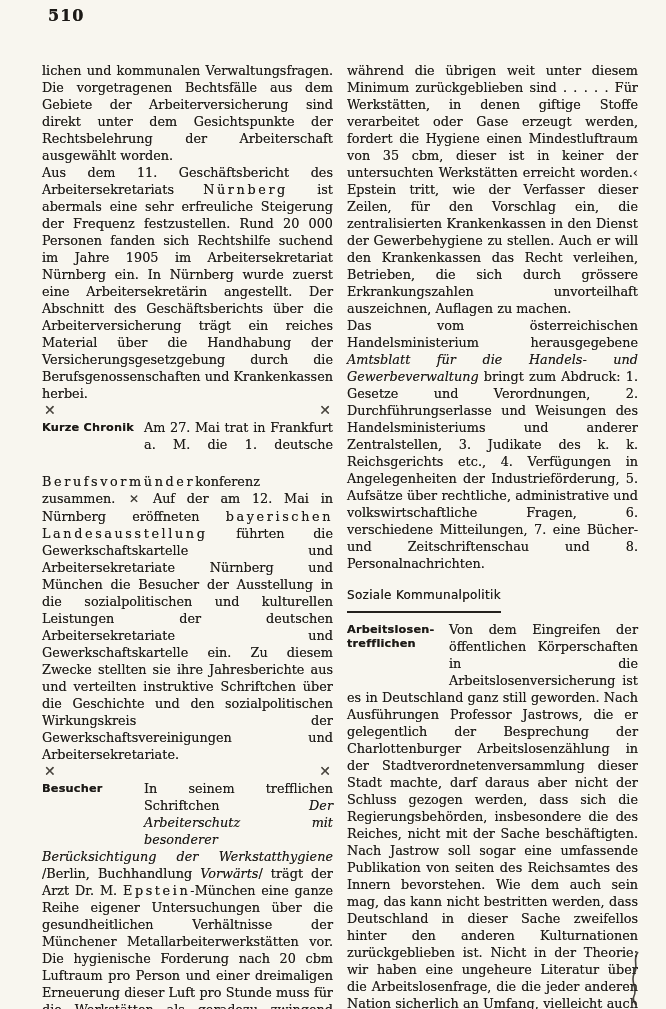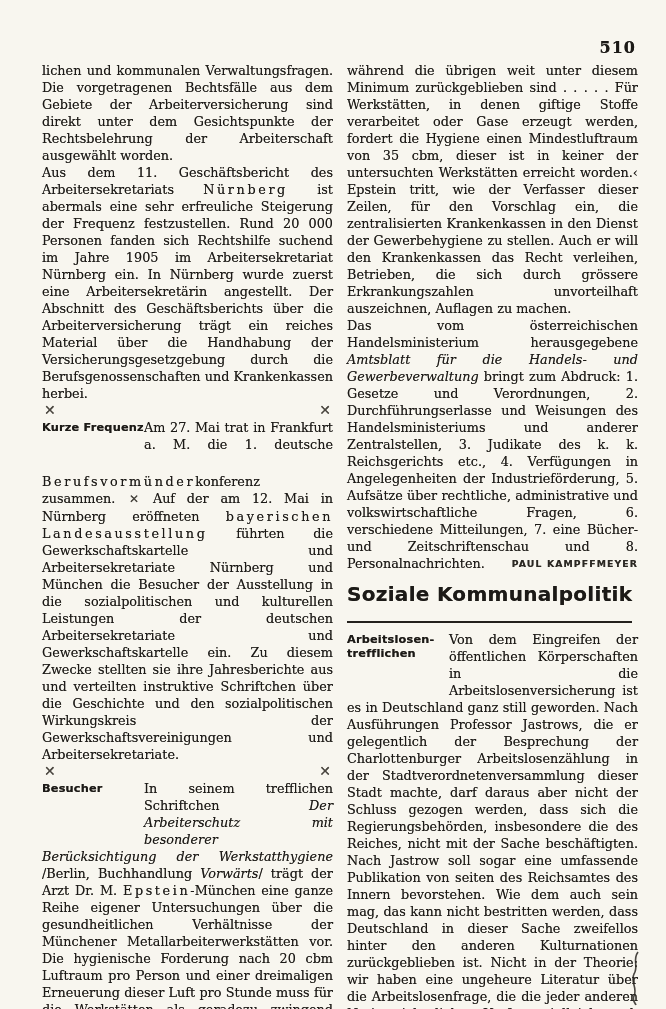--- a/index.html
+++ b/index.html
@@ -8,22 +8,22 @@
     background:#efede6;
     font-family:"DejaVu Serif", serif;
   }
   .page{
     position:relative;width:666px;height:1009px;
     background:#f8f6ef;
     color:#1c1a17;
   }
   
   .header{
-    position:absolute;top:38px;left:48px;right:30px;
-    display:flex;justify-content:flex-end;align-items:baseline;
+    position:absolute;top:6px;left:48px;right:30px;
+    display:flex;justify-content:flex-start;align-items:baseline;
   }
   .page-number{
     font-weight:bold;font-size:16px;letter-spacing:1px;
     text-shadow:0 0 .5px rgba(25,22,18,.8);
   }
   .running-title{
     font-weight:bold;font-size:11px;letter-spacing:1.3px;
     text-shadow:0 0 .4px rgba(25,22,18,.7);
   }
   
@@ -55,23 +55,23 @@
     float:left;width:102px;height:52px;
     font-family:"DejaVu Sans",sans-serif;
     font-weight:bold;font-size:11.3px;line-height:13.5px;
     padding-top:2px;letter-spacing:.2px;
     text-shadow:0 0 .4px rgba(25,22,16,.7);
   }
   .heading-block{margin:14px 0 8px;}
   .heading-text{
     display:inline-block;
     font-family:"DejaVu Sans",sans-serif;
-    font-weight:bold;font-size:20px;letter-spacing:.3px;
+    font-weight:normal;font-size:12px;letter-spacing:.3px;
     border-bottom:2.5px solid #24211d;
-    padding-bottom:18px;
+    padding-bottom:7px;
     text-shadow:0 0 .4px rgba(25,22,16,.7);
   }
   .signature{
     text-align:right;
     font-family:"DejaVu Sans",sans-serif;
     font-weight:bold;font-size:9.3px;letter-spacing:1.1px;
     color:#2b2823;
     margin-top:-16px;height:16px;line-height:16px;
   }
   .ink-mark{
@@ -89,34 +89,33 @@
 
   <div class="content">
     <div class="col">
         <p class="para"><span class="seg seg-plain">lichen und kommunalen Verwaltungsfragen. Die vorgetragenen Bechtsfälle aus dem Gebiete der Arbeiterversicherung sind direkt unter dem Gesichtspunkte der Rechtsbelehrung der Arbeiterschaft ausgewählt worden.</span></p>
         <p class="para"><span class="seg seg-plain">Aus dem 11. Geschäftsbericht des Arbeitersekretariats </span><span class="seg seg-spaced">Nürnberg</span><span class="seg seg-plain"> ist abermals eine sehr erfreuliche Steigerung der Frequenz festzustellen. Rund 20 000 Personen fanden sich Rechtshilfe suchend im Jahre 1905 im Arbeitersekretariat Nürnberg ein. In Nürnberg wurde zuerst eine Arbeitersekretärin angestellt. Der Abschnitt des Geschäftsberichts über die Arbeiterversicherung trägt ein reiches Material über die Handhabung der Versicherungsgesetzgebung durch die Berufsgenossenschaften und Krankenkassen herbei.</span></p>
         <div class="divider">
           <span>✕</span>
           <span>✕</span>
         </div>
         <p class="para"><span class="label-float">
-            <span style="display: block;">Kurze Frequenz</span>
+            <span style="display: block;">Kurze Chronik</span>
           </span><span class="seg seg-plain">Am 27. Mai trat in Frankfurt a. M. die 1. deutsche </span><span class="seg seg-spaced">Berufsvormünder</span><span class="seg seg-plain">konferenz zusammen. </span><span class="seg seg-xmark">✕</span><span class="seg seg-plain"> Auf der am 12. Mai in Nürnberg eröffneten </span><span class="seg seg-spaced">bayerischen Landesausstellung</span><span class="seg seg-plain"> führten die Gewerkschaftskartelle und Arbeitersekretariate Nürnberg und München die Besucher der Ausstellung in die sozialpolitischen und kulturellen Leistungen der deutschen Arbeitersekretariate und Gewerkschaftskartelle ein. Zu diesem Zwecke stellten sie ihre Jahresberichte aus und verteilten instruktive Schriftchen über die Geschichte und den sozialpolitischen Wirkungskreis der Gewerkschaftsvereinigungen und Arbeitersekretariate.</span></p>
         <div class="divider">
           <span>✕</span>
           <span>✕</span>
         </div>
         <p class="para"><span class="label-float">
             <span style="display: block;">Besucher</span>
           </span><span class="seg seg-plain">In seinem trefflichen Schriftchen </span><span class="seg seg-italic">Der Arbeiterschutz mit besonderer Berücksichtigung der Werkstatthygiene</span><span class="seg seg-plain"> /Berlin, Buchhandlung </span><span class="seg seg-italic">Vorwärts</span><span class="seg seg-plain">/ trägt der Arzt Dr. M. </span><span class="seg seg-spaced">Epstein</span><span class="seg seg-plain">-München eine ganze Reihe eigener Untersuchungen über die gesundheitlichen Verhältnisse der Münchener Metallarbeiterwerkstätten vor. Die hygienische Forderung nach 20 cbm Luftraum pro Person und einer dreimaligen Erneuerung dieser Luft pro Stunde muss für die Werkstätten als geradezu zwingend betrachtet werden. ›Die Untersuchung‹, so schreibt er, ›welche ich in München in 16 Werkstätten mit 19 Arbeitsräumen bei den Gürtlern und Metallgiessern gemacht habe, hat ergeben, dass von 19 Räumen nur 9 das Mindestmass der obigen Forderung erreicht und überschritten haben,</span></p>
       </div>
     <div class="col">
         <p class="para"><span class="seg seg-plain">während die übrigen weit unter diesem Minimum zurückgeblieben sind . . . . . Für Werkstätten, in denen giftige Stoffe verarbeitet oder Gase erzeugt werden, fordert die Hygiene einen Mindestluftraum von 35 cbm, dieser ist in keiner der untersuchten Werkstätten erreicht worden.‹ Epstein tritt, wie der Verfasser dieser Zeilen, für den Vorschlag ein, die zentralisierten Krankenkassen in den Dienst der Gewerbehygiene zu stellen. Auch er will den Krankenkassen das Recht verleihen, Betrieben, die sich durch grössere Erkrankungszahlen unvorteilhaft auszeichnen, Auflagen zu machen.</span></p>
         <p class="para"><span class="seg seg-plain">Das vom österreichischen Handelsministerium herausgegebene </span><span class="seg seg-italic">Amtsblatt für die Handels- und Gewerbeverwaltung</span><span class="seg seg-plain"> bringt zum Abdruck: 1. Gesetze und Verordnungen, 2. Durchführungserlasse und Weisungen des Handelsministeriums und anderer Zentralstellen, 3. Judikate des k. k. Reichsgerichts etc., 4. Verfügungen in Angelegenheiten der Industrieförderung, 5. Aufsätze über rechtliche, administrative und volkswirtschaftliche Fragen, 6. verschiedene Mitteilungen, 7. eine Bücher- und Zeitschriftenschau und 8. Personalnachrichten.</span></p>
-        <div class="signature">PAUL KAMPFFMEYER</div>
         <div class="heading-block"><span class="heading-text">Soziale Kommunalpolitik</span></div>
         <p class="para"><span class="label-float">
             <span style="display: block;">Arbeitslosen-</span>
             <span style="display: block;">trefflichen</span>
           </span><span class="seg seg-plain">Von dem Eingreifen der öffentlichen Körperschaften in die Arbeitslosenversicherung ist es in Deutschland ganz still geworden. Nach Ausführungen Professor Jastrows, die er gelegentlich der Besprechung der Charlottenburger Arbeitslosenzählung in der Stadtverordnetenversammlung dieser Stadt machte, darf daraus aber nicht der Schluss gezogen werden, dass sich die Regierungsbehörden, insbesondere die des Reiches, nicht mit der Sache beschäftigten. Nach Jastrow soll sogar eine umfassende Publikation von seiten des Reichsamtes des Innern bevorstehen. Wie dem auch sein mag, das kann nicht bestritten werden, dass Deutschland in dieser Sache zweifellos hinter den anderen Kulturnationen zurückgeblieben ist. Nicht in der Theorie: wir haben eine ungeheure Literatur über die Arbeitslosenfrage, die die jeder anderen Nation sicherlich an Umfang, vielleicht auch an Qualität übertrifft. Aber die Leistungen in der Praxis stehen in Deutschland stets im umgekehrten Verhältnis zu den Bergen von Theorie, die ein unermüdliches Sozialreformertum mit</span></p>
       </div>
   </div>
 
   <svg class="ink-mark" viewBox="0 0 16 56" xmlns="http://www.w3.org/2000/svg">
     <path d="M10,2 C4,10 11,16 6,24 C2,32 10,38 6,46 C4,50 7,53 8,55" fill="none" stroke="#2a2722" stroke-width="1.6" opacity="0.85"></path>

